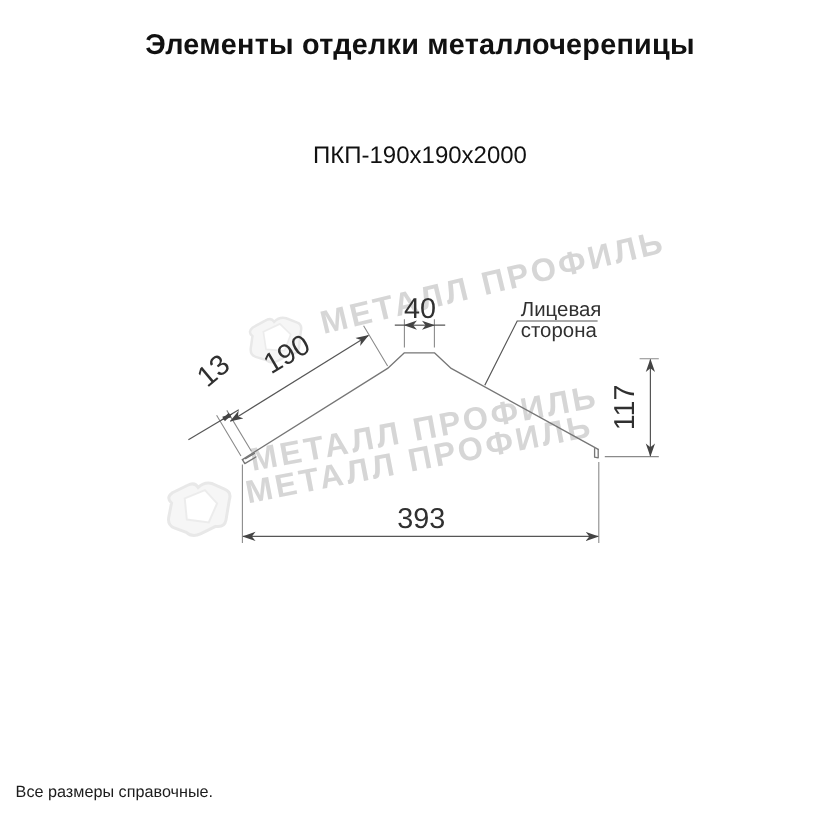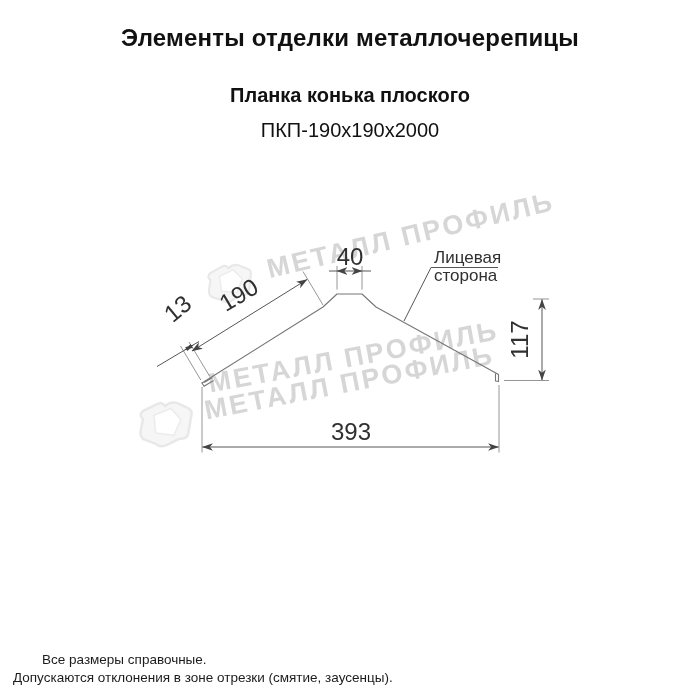--- a/index.html
+++ b/index.html
@@ -5,21 +5,21 @@
   html,body{margin:0;padding:0;background:#ffffff;}
   #stage{position:relative;width:700px;height:700px;background:#fff;overflow:hidden;
          font-family:"Liberation Sans",sans-serif;}
   
   .hdr{position:absolute;left:0;width:700px;text-align:center;color:#111;z-index:30;}
   #main-title{top:24px;font-size:24px;font-weight:700;letter-spacing:0.2px;}
   #subtitle{top:84px;font-size:20px;font-weight:700;}
   #model{top:119px;font-size:20px;font-weight:400;}
   
   .footer{position:absolute;left:13px;color:#1c1c1c;font-size:13.5px;line-height:18px;z-index:30;}
-  #footer1{top:651px;margin-left:29px;}
+  #footer1{top:651px;}
   #footer2{top:669px;}
   
   .wm{position:absolute;white-space:nowrap;font-weight:700;font-size:27px;letter-spacing:2.5px;
       color:rgba(174,174,174,0.50);z-index:1;transform-origin:left top;
       text-shadow:0.6px 0.6px 0 rgba(255,255,255,0.9);}
   #wm1{left:264px;top:255px;transform:rotate(-13.5deg);}
   #wm2{left:206px;top:369px;transform:rotate(-10.5deg);}
   #wm3{left:202px;top:396px;transform:rotate(-11deg);}
   .wm-logo{position:absolute;z-index:1;opacity:0.55;}
   #wm-logo1{left:203px;top:263px;transform:rotate(-12deg);}
@@ -45,21 +45,20 @@
   <svg class="wm-logo" id="wm-logo1" width="54" height="42" viewBox="0 0 60 48">
     <path d="M9,15 Q5,10 11,7 L24,3 Q30,1 32,6 Q38,2 44,5 L53,11 Q58,14 55,20 L50,35 Q48,41 41,39 L28,43 Q21,45 17,40 L8,35 Q3,32 5,26 Z" fill="#f0f0f0" stroke="#d6d6d6" stroke-width="2.4"></path>
     <path d="M20,13 L37,9 L45,21 L36,35 L19,30 Z" fill="#ffffff" stroke="#dedede" stroke-width="1.6"></path>
   </svg>
   <svg class="wm-logo" id="wm-logo3" width="64" height="50" viewBox="0 0 60 48">
     <path d="M9,15 Q5,10 11,7 L24,3 Q30,1 32,6 Q38,2 44,5 L53,11 Q58,14 55,20 L50,35 Q48,41 41,39 L28,43 Q21,45 17,40 L8,35 Q3,32 5,26 Z" fill="#f0f0f0" stroke="#d6d6d6" stroke-width="2.4"></path>
     <path d="M20,13 L37,9 L45,21 L36,35 L19,30 Z" fill="#ffffff" stroke="#dedede" stroke-width="1.6"></path>
   </svg>
 
   <div class="hdr" id="main-title">Элементы отделки металлочерепицы</div>
-  <div class="hdr" id="subtitle">Планка конька плоского</div>
   <div class="hdr" id="model">ПКП-190x190x2000</div>
 
   <svg id="drawing" width="700" height="700" viewBox="0 0 700 700">
     <defs>
       <marker id="arw" viewBox="0 0 10 8" refX="9.5" refY="4" markerWidth="11" markerHeight="8.8" orient="auto-start-reverse" markerUnits="userSpaceOnUse">
         <path d="M10,4 L0,0.5 L2.8,4 L0,7.5 Z" fill="#444"></path>
       </marker>
     </defs>
 
     <path class="outline" d="M202,383 L323,307 L337,294 L362,294 L376,307 L494,372 L498.5,374.5"></path>
@@ -93,14 +92,13 @@
 
     <line class="dim" x1="202.5" y1="447" x2="498.5" y2="447" marker-start="url(#arw)" marker-end="url(#arw)"></line>
     <text class="dimtxt" x="351" y="440" text-anchor="middle">393</text>
 
     <path class="dim" d="M498,267.5 L431,267.5 L404,321"></path>
     <text class="lbltxt" x="434" y="263">Лицевая</text>
     <text class="lbltxt" x="434" y="281">сторона</text>
   </svg>
 
   <div class="footer" id="footer1">Все размеры справочные.</div>
-  <div class="footer" id="footer2">Допускаются отклонения в зоне отрезки (смятие, заусенцы).</div>
 </div>
 
 </body></html>

